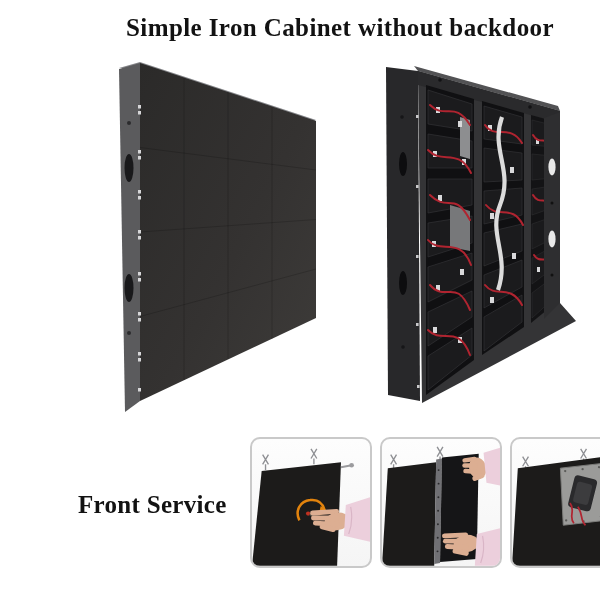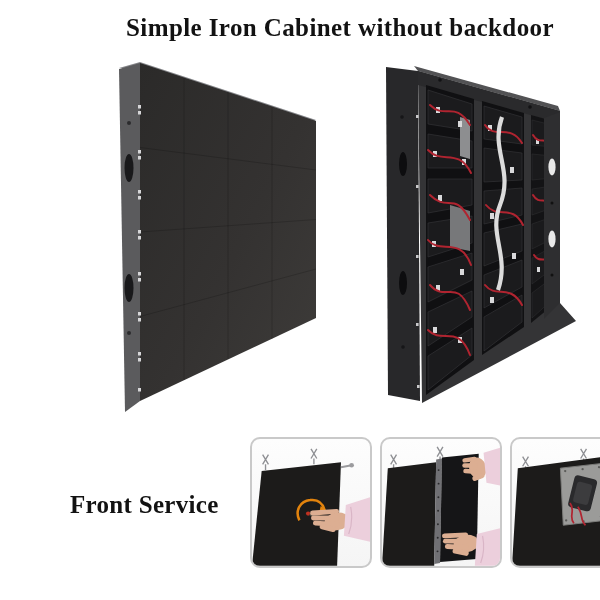--- a/index.html
+++ b/index.html
@@ -1,20 +1,20 @@
 <!DOCTYPE html>
 <html><head>
 <meta charset="utf-8">
 <style>
   html,body{margin:0;padding:0;}
   body{width:600px;height:600px;background:#ffffff;font-family:"Liberation Serif",serif;}
   .canvas{position:relative;width:600px;height:600px;background:#ffffff;overflow:hidden;margin-left:40px;}
   .title{position:absolute;top:14px;left:0;right:0;text-align:center;
          font-weight:bold;font-size:25px;letter-spacing:.4px;color:#121212;}
-  .front-service{position:absolute;top:491px;left:30px;
+  .front-service{position:absolute;top:491px;left:38px;
          font-weight:bold;font-size:25px;letter-spacing:.3px;color:#121212;}
   .fig{position:absolute;}
   .thumb{position:absolute;top:437px;width:122px;height:131px;box-sizing:border-box;
          border:2px solid #c9c9c9;border-radius:10px;overflow:hidden;
          background:linear-gradient(180deg,#fdfdfd 0%,#f5f5f5 100%);}
   .thumb svg{display:block;width:100%;height:100%;}
   .t1{left:210px;} .t2{left:340px;} .t3{left:470px;}
 </style>
 </head>
 <body>

